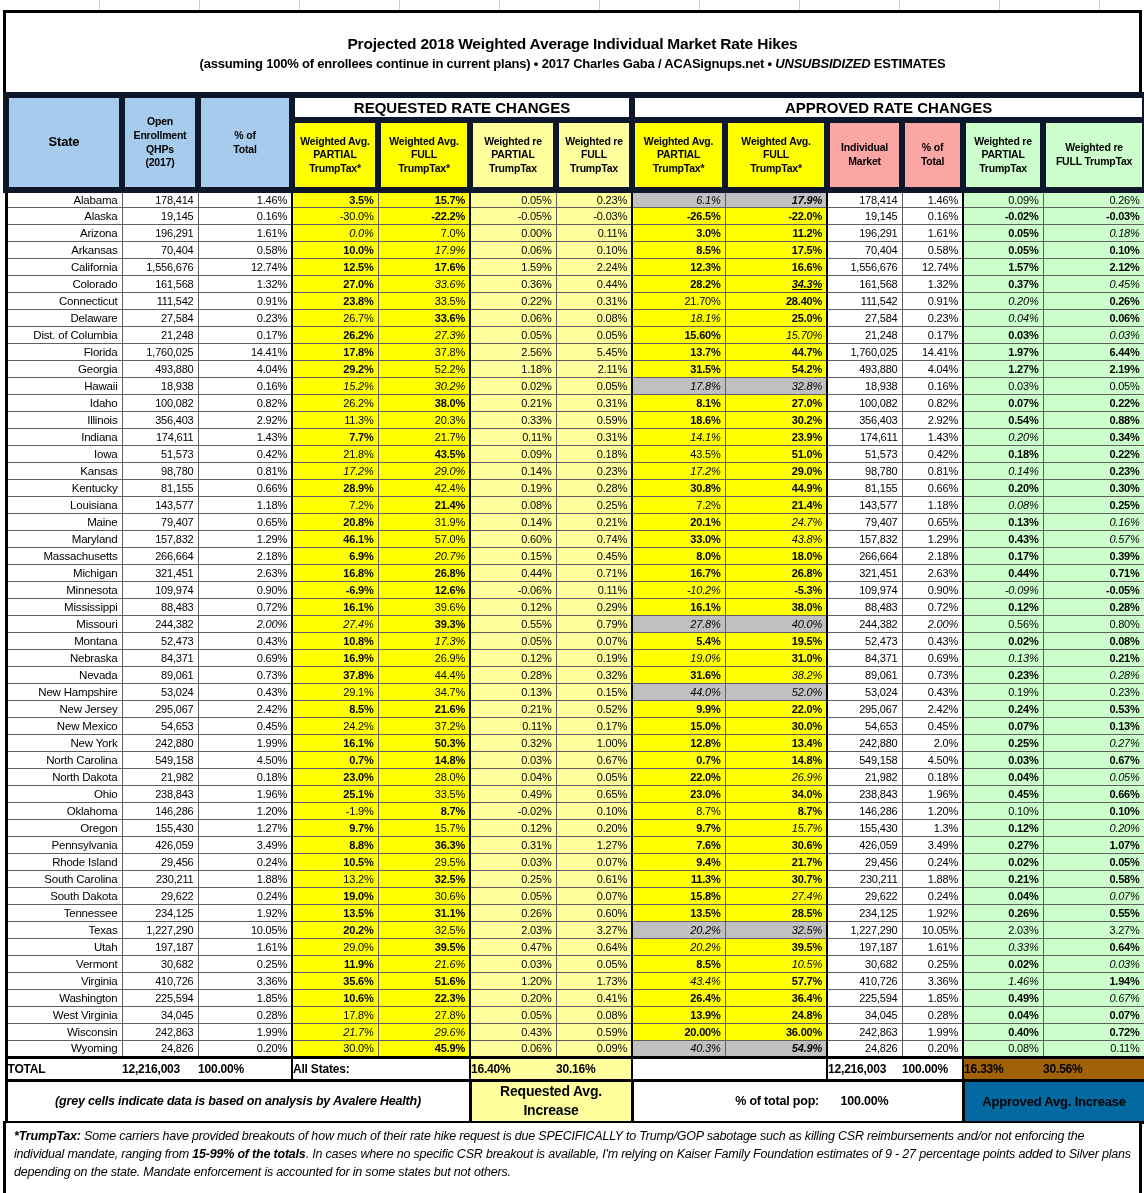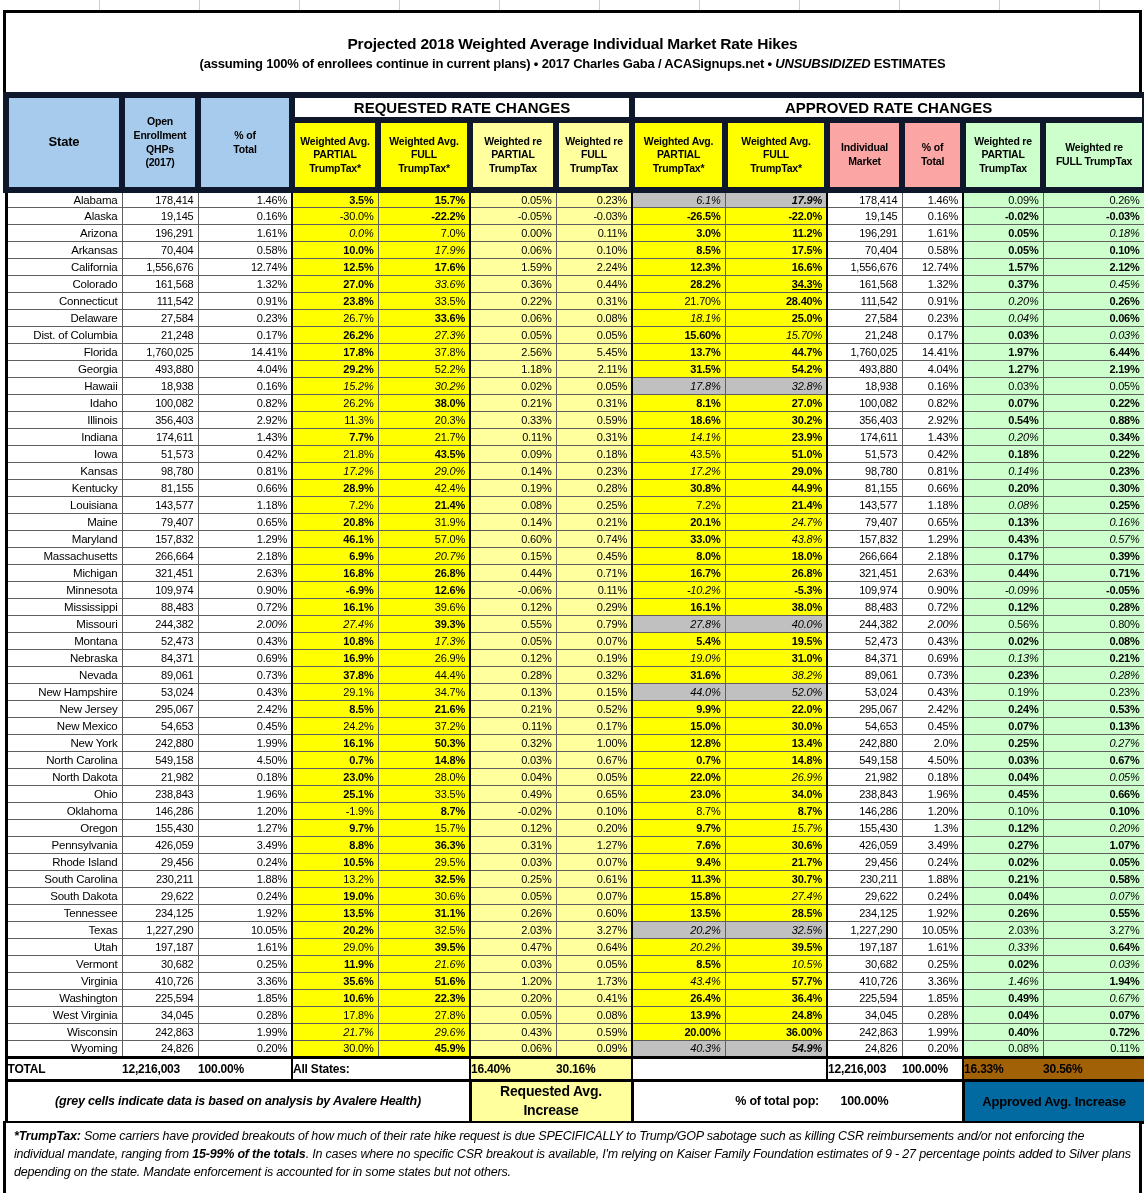--- a/index.html
+++ b/index.html
@@ -49,21 +49,21 @@
   tbody td {
     height: 17px; padding: 0 4px 0 2px;
     border-left: 1px solid #5f5f5f; border-top: 1px solid #5f5f5f;
     text-align: right; white-space: nowrap;
   }
   tbody tr td:first-child { border-left: none; }
   td.bl { border-left: 2px solid #000; }
   td.c-state { font-size: 11.5px; }
   td.fb { font-weight: bold; }
   td.fi { font-style: italic; }
-  td.fu { text-decoration: underline; }
+  td.fu { text-decoration: underline; font-style: italic; }
   td.fg { background: #C0C0C0 !important; }
 
   tr.total-row td {
     height: 23px; border-top: 3px solid #000;
     font-weight: bold; font-size: 12px;
   }
   tr.total-row td.c-yl { background: #FFFF9E; }
   tr.total-row td.c-gn { background: #a16207; }
 
   tr.summary-row td { height: 42px; border-top: 3px solid #000; vertical-align: middle; }

